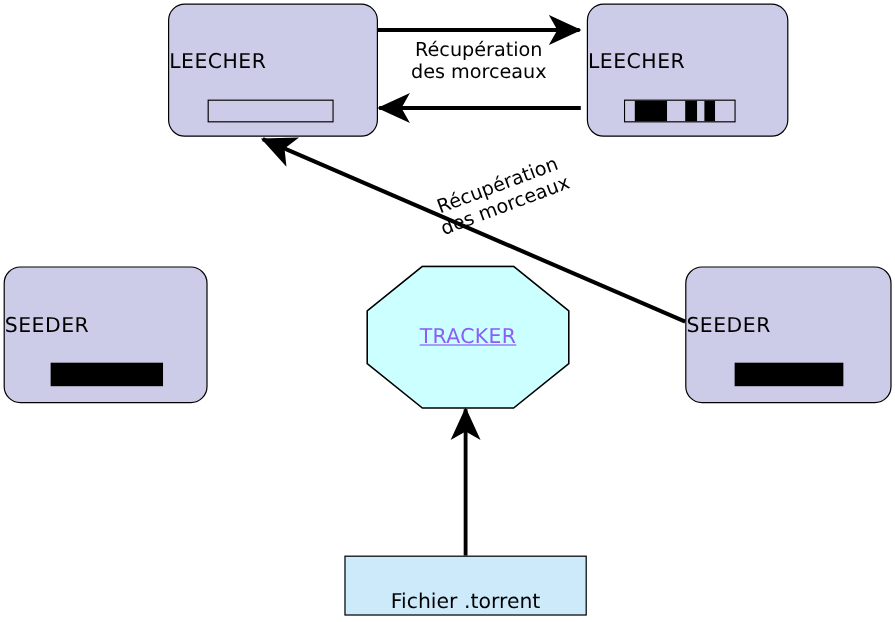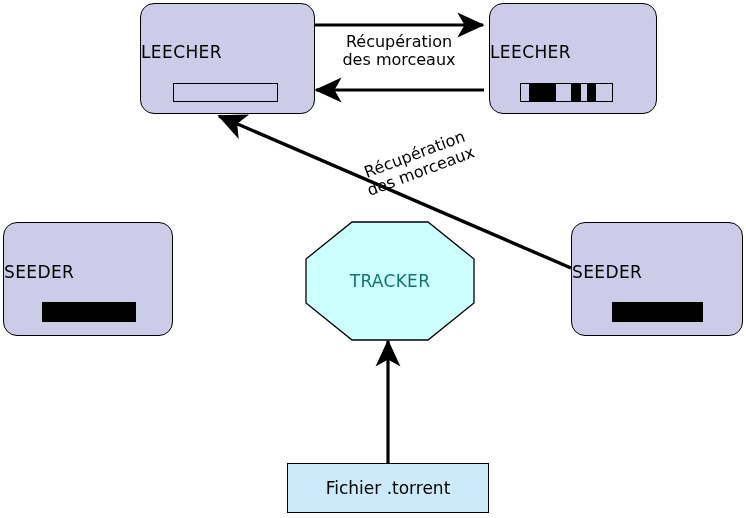--- a/index.html
+++ b/index.html
@@ -56,30 +56,31 @@
   .seg-empty  { background: #ccccE8; height: 100%; }
 
   .tracker-node {
     display: flex;
     align-items: center;
     justify-content: center;
   }
   .tracker-label {
     position: relative;
     font-size: 17px;
-    color: #0f766e;
+    color: #8b5cf6;
     letter-spacing: 0.3px;
     z-index: 3;
+    text-decoration: underline;
   }
 
   .file-box {
     background: #cceafa;
     border: 1.2px solid #000000;
     display: flex;
-    align-items: center;
+    align-items: flex-end;
     justify-content: center;
   }
   .file-label {
     font-size: 17px;
     color: #000000;
   }
 
   .edge-label {
     position: absolute;
     z-index: 3;

